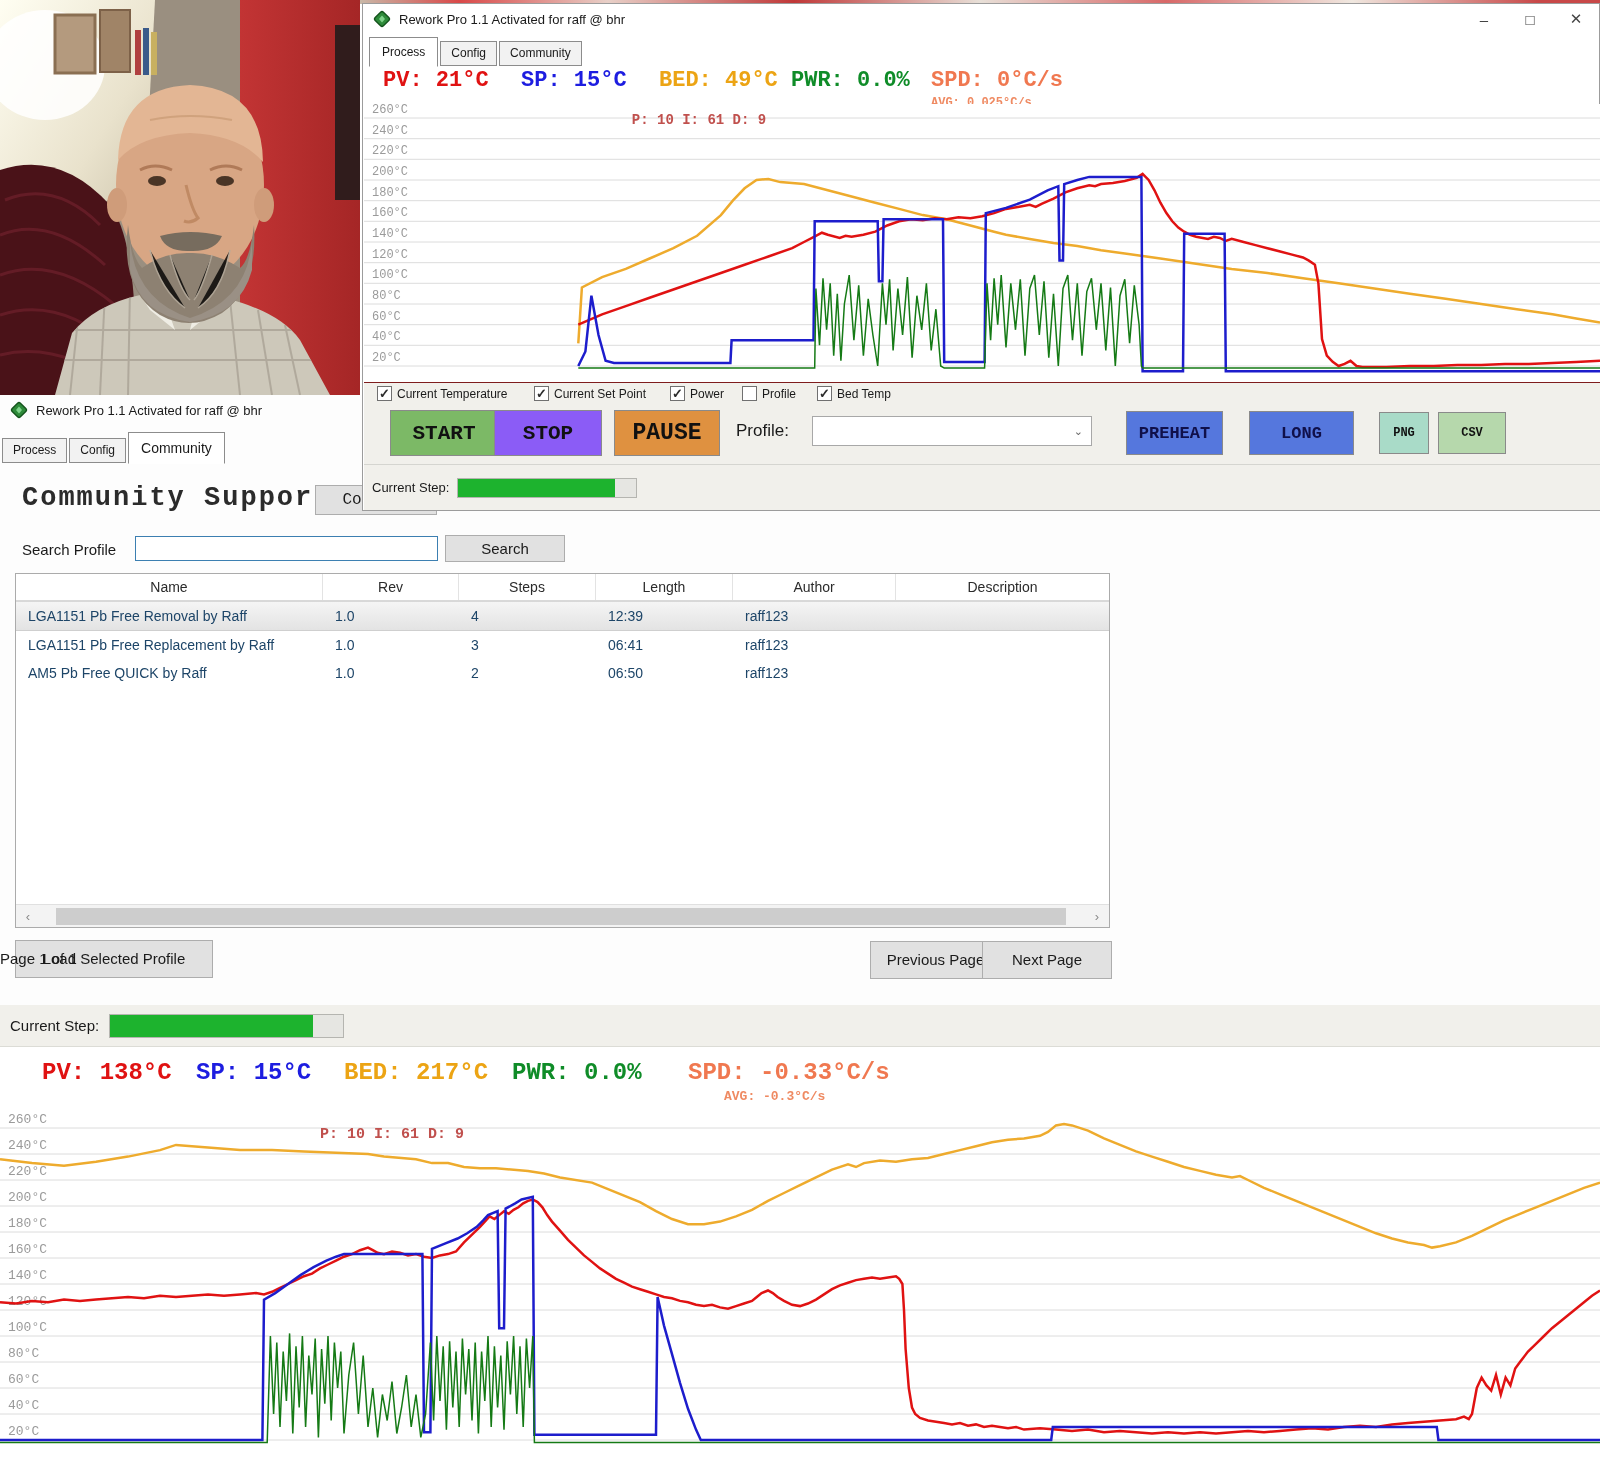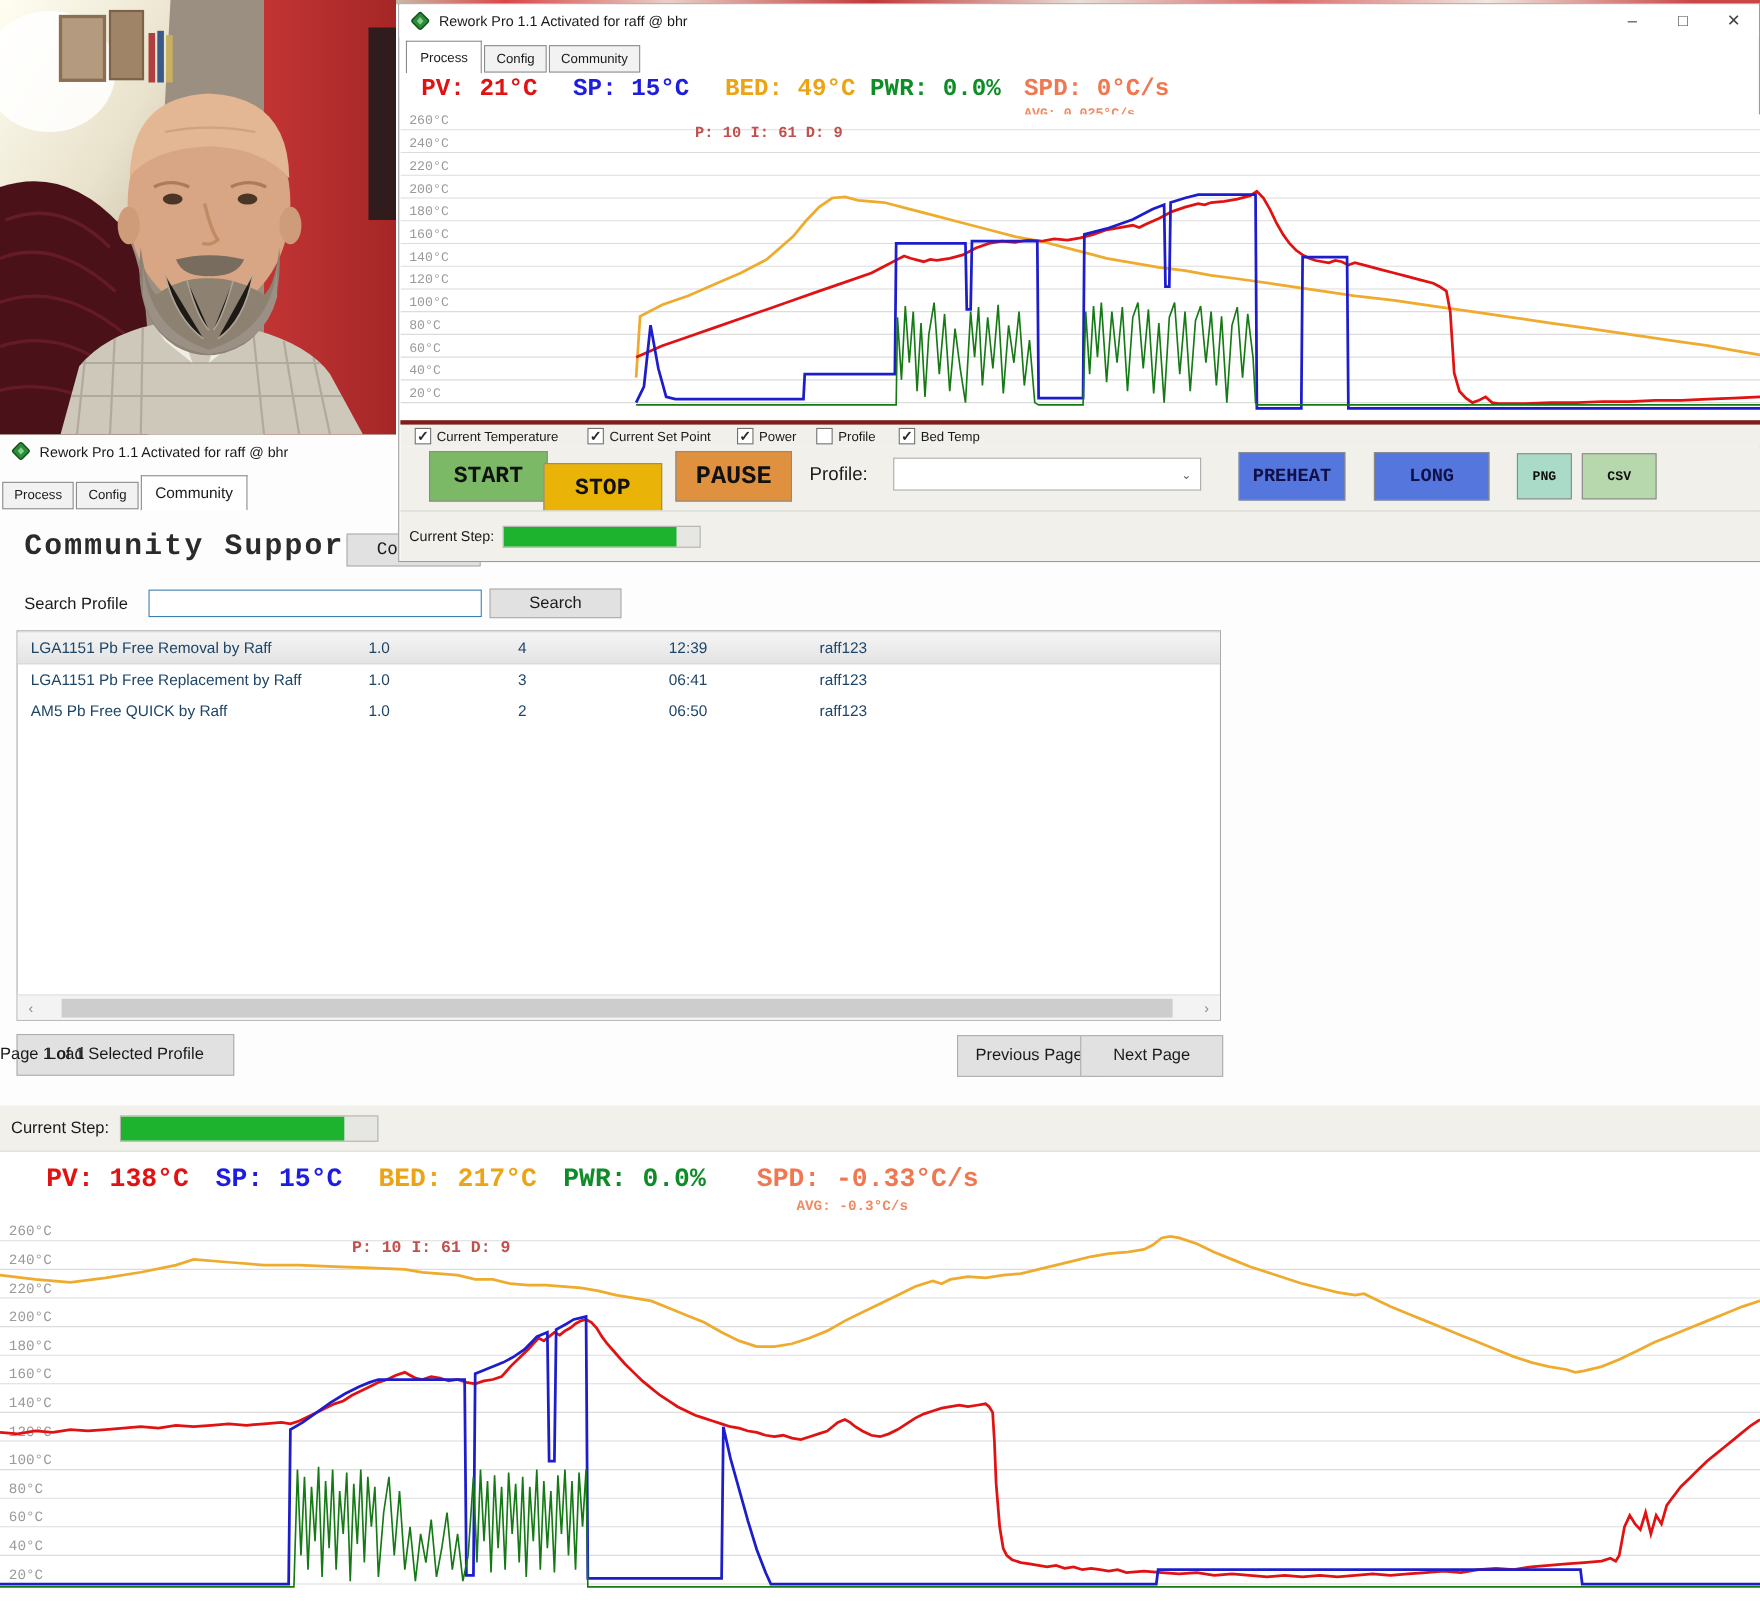--- a/index.html
+++ b/index.html
@@ -36,32 +36,32 @@
   .chart-wrap{position:absolute;background:#fff;}
   .chart-wrap svg{display:block}
   svg text.tick{font-family:"Liberation Mono",monospace;fill:#9a9a9a;}
   svg text.pid{font-family:"Liberation Mono",monospace;font-weight:bold;fill:#c0504d;}
   .chart-top svg text.tick{font-size:12px;}
   .chart-top svg text.pid{font-size:14px;}
   .chart-bot svg text.tick{font-size:13px;}
   .chart-bot svg text.pid{font-size:15px;}
 
   .chk-row{position:absolute;left:1px;top:378px;width:1236px;height:24px;background:#f1f0eb;
-    border-top:4px solid #7f1d1d;}
+    border-top:1px solid #7f1d1d;}
   .chk{position:absolute;top:3px;display:flex;align-items:center;font-size:12px;color:#1a1a1a;}
   .chk .box{width:15px;height:15px;background:#fff;border:1px solid #707070;margin-right:5px;
     font-size:13px;line-height:13px;text-align:center;color:#2d2d2d;font-weight:bold;}
   .chk .box::before{content:"";}
   .chk .box.on::before{content:"✓";}
 
   .btn-row{position:absolute;left:1px;top:402px;width:1236px;height:58px;background:#f1f0eb;}
   .big-btn{position:absolute;border:1px solid #8a8a8a;font-family:"Liberation Mono",monospace;
     font-weight:bold;color:#111;display:flex;align-items:center;justify-content:center;cursor:default;}
   .btn-start{left:26px;top:4px;width:108px;height:46px;background:#7cb966;font-size:21px;}
-  .btn-stop{left:130px;top:15px;width:108px;height:46px;background:#eab308;font-size:21px;}
+  .btn-stop{left:130px;top:4px;width:108px;height:46px;background:#8b5cf6;font-size:21px;}
   .btn-pause{left:250px;top:4px;width:106px;height:46px;background:#df9140;font-size:23px;}
   .profile-lbl{position:absolute;left:372px;top:15px;font-size:17px;color:#1a1a1a;}
   .combo{position:absolute;left:448px;top:10px;width:280px;height:30px;background:#fff;
     border:1px solid #a8a8a8;display:flex;align-items:center;justify-content:flex-end;}
   .combo .chev{color:#666;font-size:11px;margin-right:8px;}
   .btn-preheat{left:762px;top:5px;width:97px;height:44px;background:#5577dd;color:#10104a;font-size:17px;}
   .btn-long{left:885px;top:5px;width:105px;height:44px;background:#5577dd;color:#10104a;font-size:17px;}
   .btn-png{left:1015px;top:6px;width:50px;height:42px;background:#a9dbc8;font-size:12px;}
   .btn-csv{left:1074px;top:6px;width:68px;height:42px;background:#b6d8ac;font-size:12px;}
 
@@ -323,20 +323,28 @@
   </div>
 
   <div class="comm-header">Community Support</div>
   <div class="std-btn btn-connect">Connect</div>
 
   <span class="search-lbl">Search Profile</span>
   <input class="search-input" type="text" value="" style="">
   <div class="std-btn btn-search">Search</div>
 
   <div class="tbl">
+    <div class="tbl-grid tbl-head">
+      <span class="cell">Name</span>
+      <span class="cell">Rev</span>
+      <span class="cell">Steps</span>
+      <span class="cell">Length</span>
+      <span class="cell">Author</span>
+      <span class="cell">Description</span>
+    </div>
     <div class="tbl-grid tbl-row selected">
       <span class="cell">LGA1151 Pb Free Removal by Raff</span>
       <span class="cell">1.0</span>
       <span class="cell">4</span>
       <span class="cell">12:39</span>
       <span class="cell">raff123</span>
       <span class="cell"></span>
     </div>
     <div class="tbl-grid tbl-row">
       <span class="cell">LGA1151 Pb Free Replacement by Raff</span>

